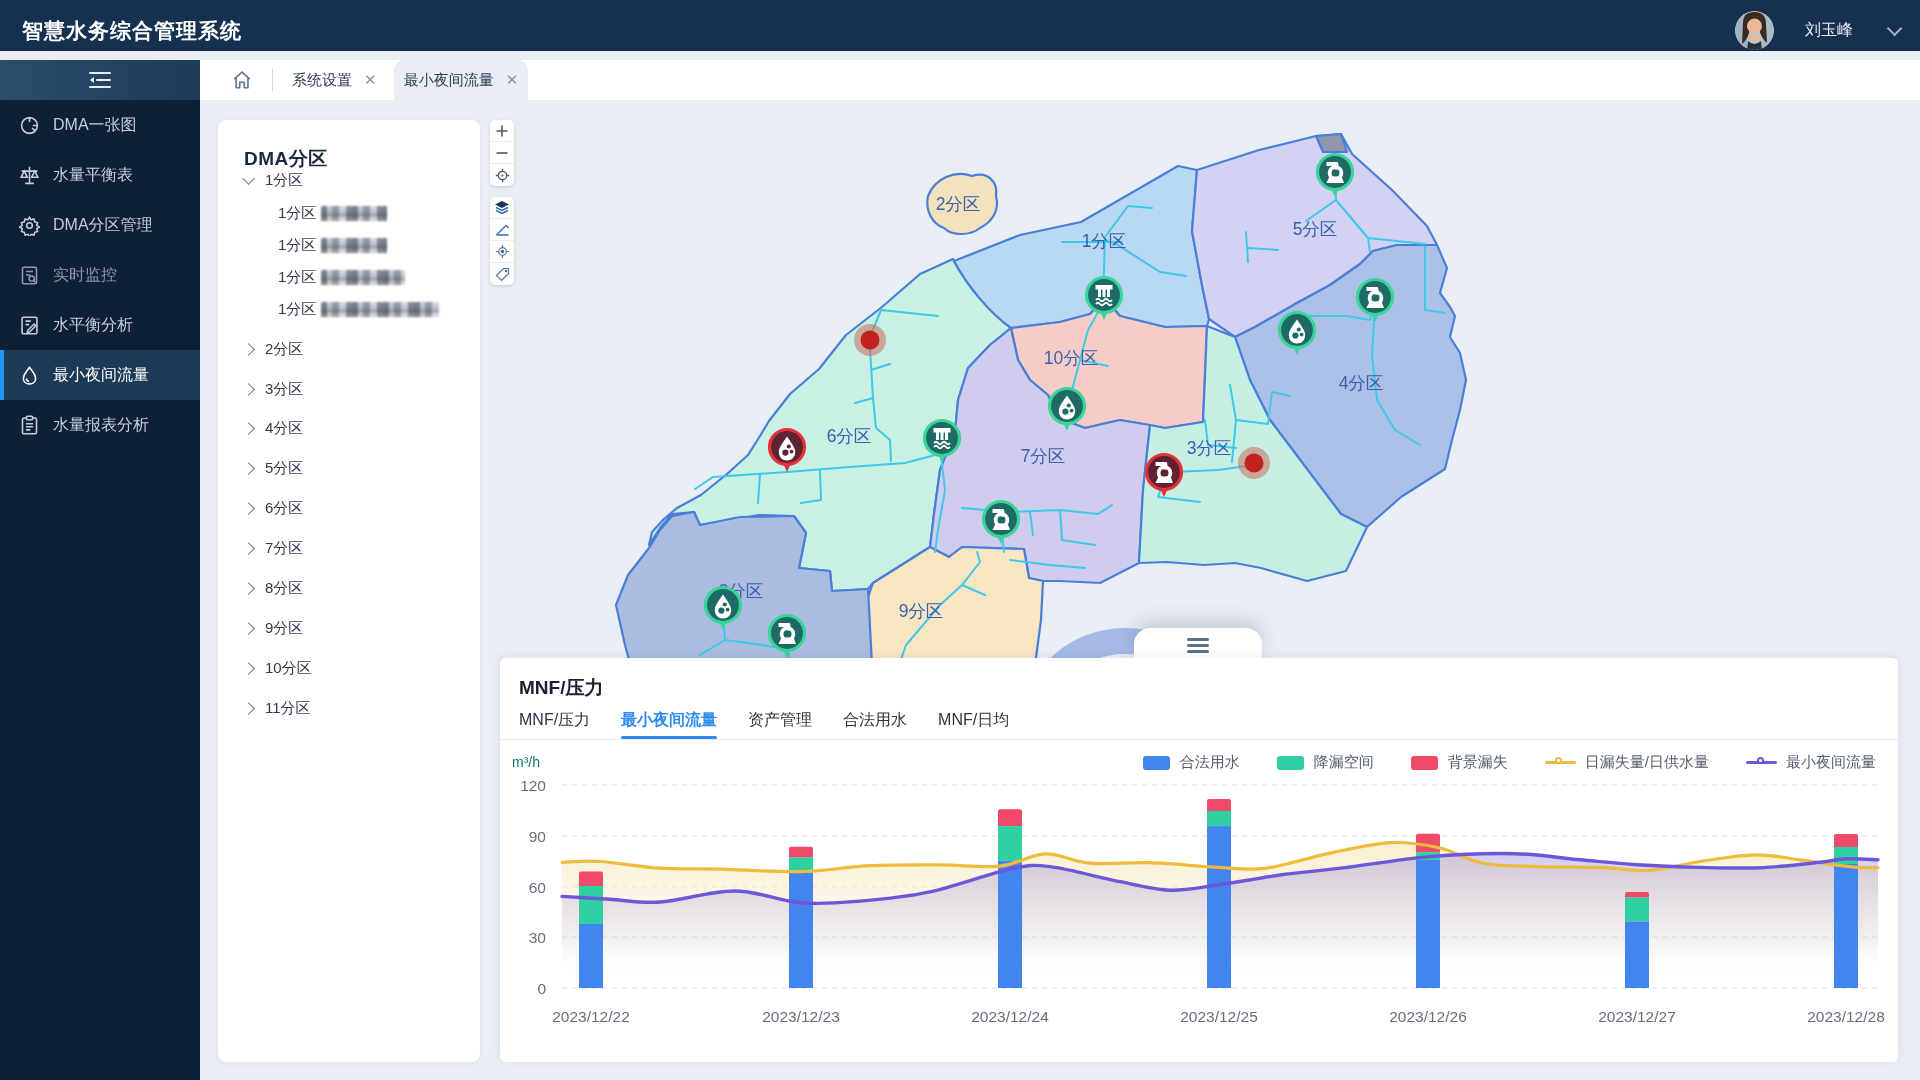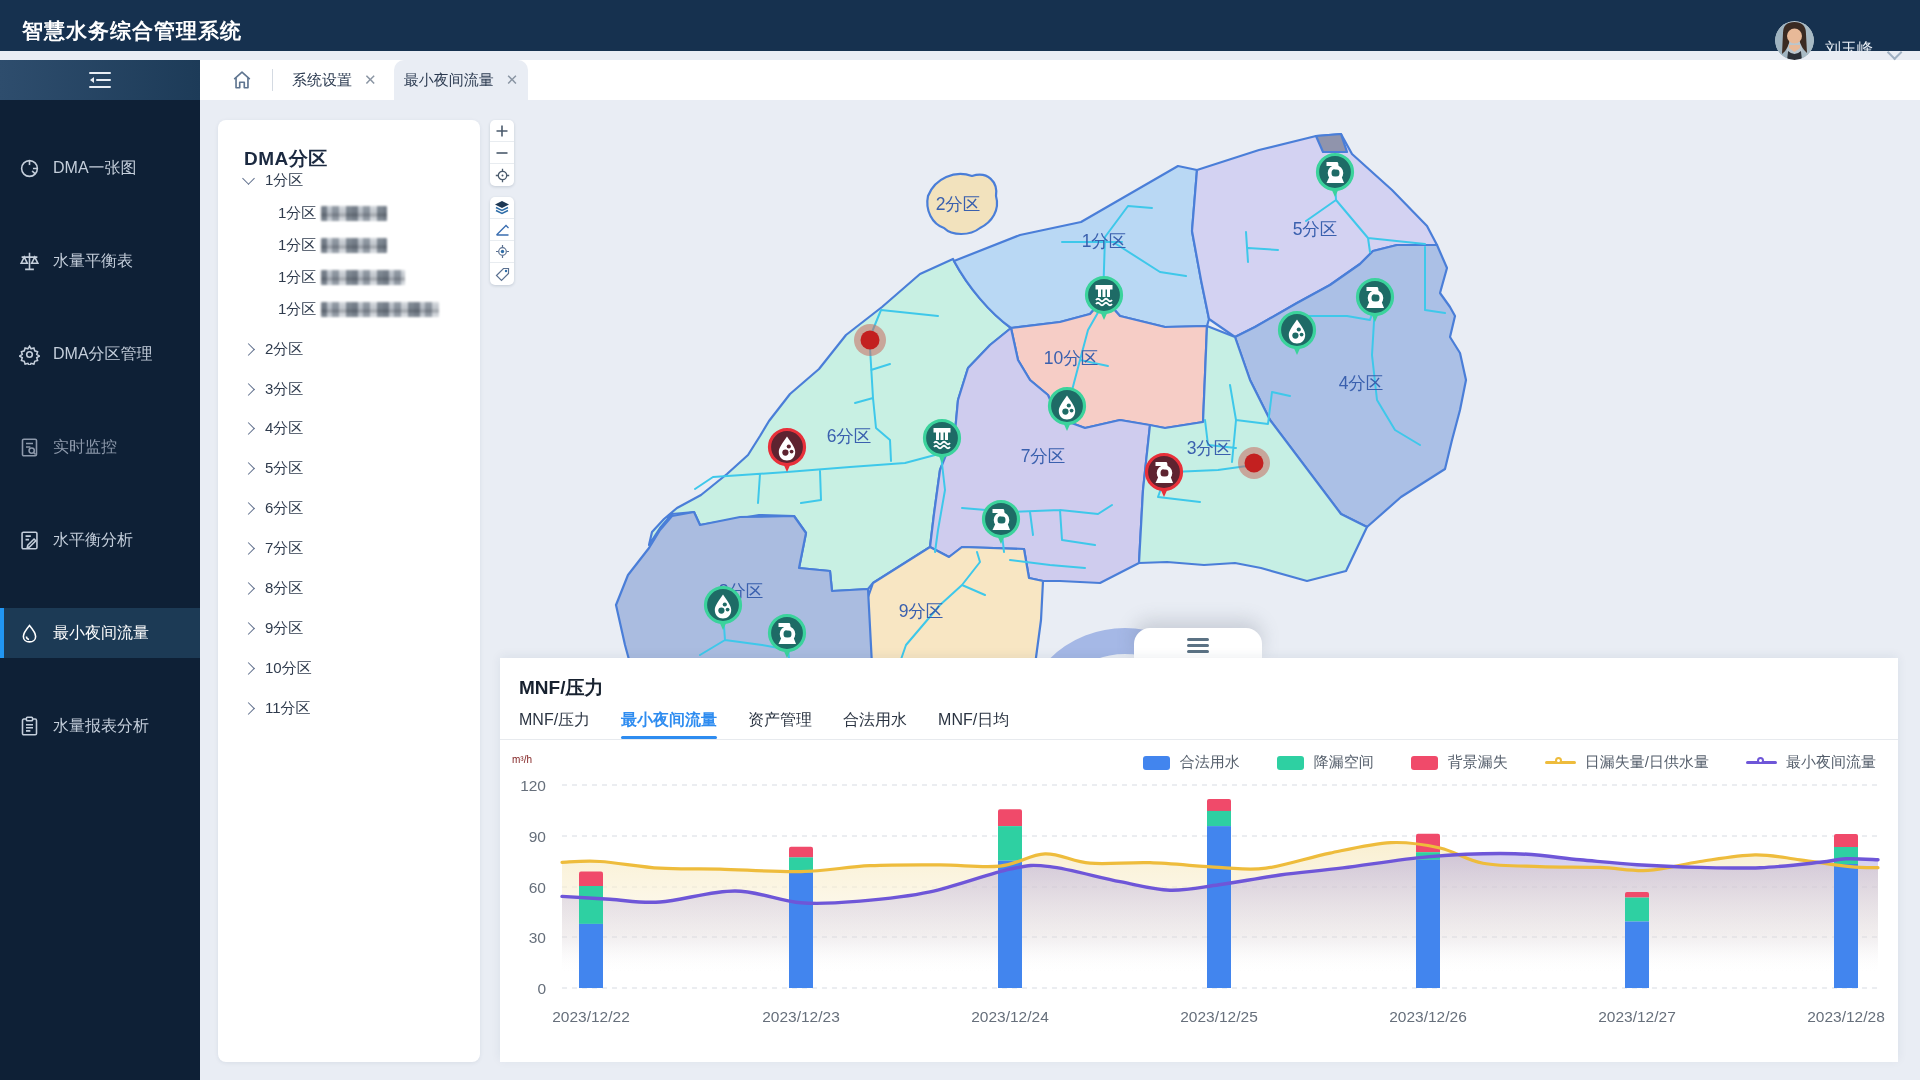--- a/index.html
+++ b/index.html
@@ -1,29 +1,29 @@
 <!DOCTYPE html>
 <html lang="zh"><head>
 <meta charset="utf-8">
 <title>智慧水务综合管理系统</title>
 <style>
 * { margin:0; padding:0; box-sizing:border-box; }
 html,body { width:1920px; height:1080px; overflow:hidden; font-family:"Liberation Sans",sans-serif; background:#e9edf4; }
 
 .hdr { position:absolute; left:0; top:0; width:1920px; height:51px; background:#16314f; z-index:30; }
 .hdr .logo { position:absolute; left:22px; top:17px; font-size:21px; font-weight:bold; color:#ffffff; letter-spacing:1px; }
-.hdr .user { position:absolute; right:22px; top:0; height:60px; display:flex; align-items:flex-end; }
+.hdr .user { position:absolute; right:22px; top:0; height:60px; display:flex; align-items:center;gap:20px; }
 .avatar { width:39px; height:39px; border-radius:50%; overflow:hidden; }
 .uname { color:#e8eef5; font-size:16px; margin-left:11px; }
 .uchev { margin-left:14px; width:11px; height:11px; border-right:2px solid #9fb0c2; border-bottom:2px solid #9fb0c2; transform:rotate(45deg) translateY(-3px); }
 
 .side { position:absolute; left:0; top:60px; width:200px; height:1020px; background:#0e2036; z-index:25; }
 .fold { height:40px; background:linear-gradient(90deg,#2e4d6d,#1d3b58); display:flex; align-items:center; justify-content:center; }
 .menu { padding-top:0; }
-.mi { position:relative; height:50px; display:flex; align-items:center; padding-left:19px; color:#c4cedb; font-size:16px;margin-top:43px; }
+.mi { position:relative; height:50px; display:flex; align-items:center; padding-left:19px; color:#c4cedb; font-size:16px; }
 .mi svg { margin-right:13px; flex:0 0 auto; }
 .mi.dim { color:#8d99ab; }
 .mi.act { background:#1c3a55; color:#ffffff; }
 .mi.act::before { content:""; position:absolute; left:0; top:0; width:4px; height:50px; background:#2196f3; }
 
 .main { position:absolute; left:200px; top:60px; width:1720px; height:1020px; background:#e9edf4; }
 .tabbar { position:absolute; left:0; top:0; width:1720px; height:40px; background:#ffffff; z-index:10; }
 .tb-home { position:absolute; left:31px; top:9px; }
 .tb-sep { position:absolute; left:72px; top:9px; width:1px; height:22px; background:#d4dae2; }
 .tb-item { position:absolute; top:0; height:40px; display:flex; align-items:center; font-size:15px; color:#2b3a50; }
@@ -44,36 +44,36 @@
 .titem { position:absolute; left:26px; font-size:15px; color:#2f3b4d; display:flex; align-items:center; }
 .chv { width:9px; height:9px; border-right:1.8px solid #5f6f8c; border-bottom:1.8px solid #5f6f8c; display:inline-block; margin-right:12px; }
 .chv.r { transform:rotate(-45deg); }
 .chv.d { transform:rotate(45deg); margin-top:-4px; }
 .tchild { position:absolute; left:60px; font-size:15px; color:#2f3b4d; display:flex; align-items:center; }
 .mosaic { display:inline-block; height:15px; margin-left:5px; border-radius:1px; filter:blur(1px);
   background:repeating-linear-gradient(90deg,#79828d 0 6px,#c2c8cf 6px 11px,#949ca6 11px 18px,#d2d6db 18px 25px,#838c96 25px 31px),
              repeating-linear-gradient(0deg,rgba(255,255,255,.35) 0 4px,rgba(90,95,105,.3) 4px 8px,rgba(200,205,210,.3) 8px 12px);
   background-blend-mode:multiply; }
 
-.chart { position:absolute; left:300px; top:598px; width:1398px; height:404px; background:#ffffff; border-radius:0; box-shadow:0 -2px 10px rgba(30,50,80,.07); z-index:12; }
+.chart { position:absolute; left:300px; top:598px; width:1398px; height:404px; background:#ffffff; border-radius:6px; box-shadow:0 -2px 10px rgba(30,50,80,.07); z-index:12; }
 .handle { position:absolute; left:934px; top:568px; width:128px; height:34px; background:#ffffff; border-radius:16px 16px 0 0; z-index:12; box-shadow:0 -8px 18px rgba(90,100,120,.22); }
 .handle .hl { position:absolute; left:53px; width:22px; height:3px; border-radius:2px; background:#5b7284; }
 .ch-title { position:absolute; left:19px; top:17px; font-size:19px; font-weight:bold; color:#17212f; }
 .ch-tabs { position:absolute; left:19px; top:52px; font-size:16px; color:#2b3442; }
 .ch-tabs span { margin-right:31px; }
 .ch-tabs .on { color:#2e8cf0; font-weight:bold; position:relative; }
 .ch-tabs .on::after { content:""; position:absolute; left:0; bottom:-11px; height:3px; width:100%; background:#2e8cf0; border-radius:2px; }
 .ch-div { position:absolute; left:0; top:81px; width:1398px; height:1px; background:#e7eaee; }
 .legend { position:absolute; right:22px; top:95px; display:flex; align-items:center; font-size:15px; color:#545e6b; }
 .lg { display:flex; align-items:center; margin-left:37px; }
 .sw { width:27px; height:14px; border-radius:3px; margin-right:10px; }
 .lnic { position:relative; width:31px; height:14px; margin-right:9px; }
 .lnic .ln { position:absolute; left:0; top:5.5px; width:31px; height:2.8px; border-radius:2px; }
 .lnic .ci { position:absolute; left:10.5px; top:1px; width:7px; height:7px; border-radius:50%; background:#fff; border-width:2.5px; border-style:solid; }
-.munit { position:absolute; left:12px; top:96px; font-size:10px; color:#7f1d1d; }
+.munit { position:absolute; left:12px; top:96px; font-size:14px; color:#0f766e; }
 </style>
 </head>
 <body>
 
 <div class="hdr">
   <div class="logo">智慧水务综合管理系统</div>
   <div class="user">
     <div class="avatar"><svg width="39" height="39" viewBox="0 0 39 39">
       <defs>
             <clipPath id="avc">

